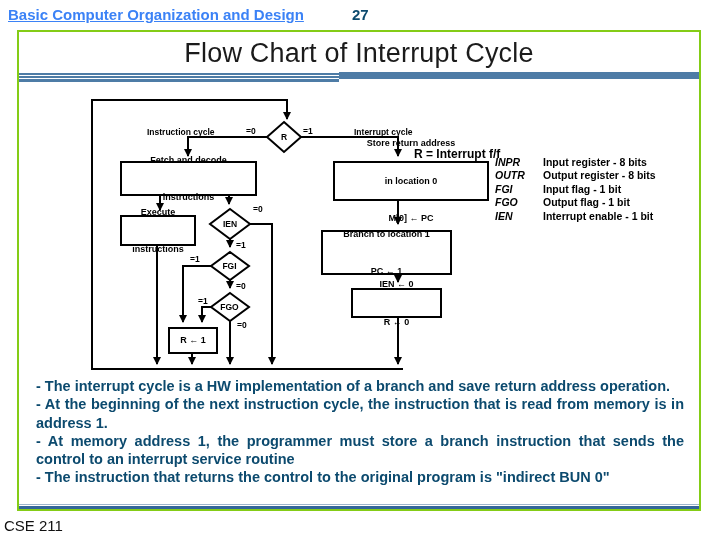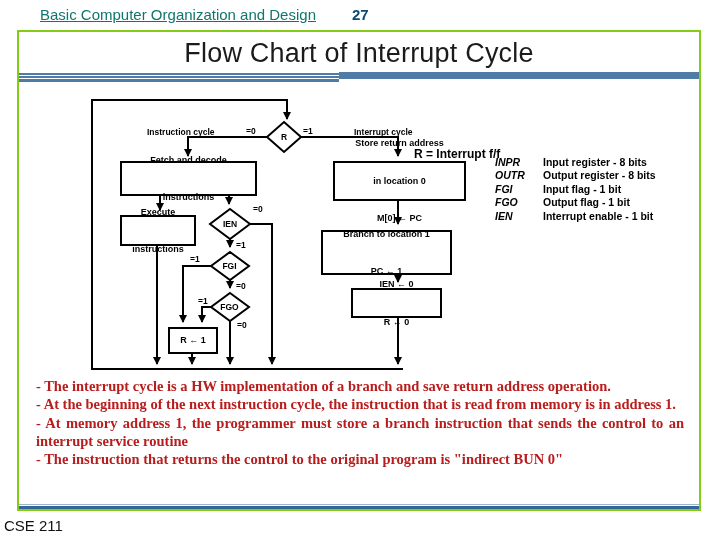--- a/index.html
+++ b/index.html
@@ -1,22 +1,22 @@
 <!DOCTYPE html>
 <html><head>
 <meta charset="utf-8">
 <style>
   html,body{margin:0;padding:0;}
   body{
     width:720px;height:540px;position:relative;background:#ffffff;
     font-family:"Liberation Sans", sans-serif;color:#000;overflow:hidden;
   }
   
-  .hdr-course{position:absolute;left:8px;top:6px;font-size:15px;font-weight:normal;
-    color:#0f766e;text-decoration:underline;margin-left:32px;}
+  .hdr-course{position:absolute;left:8px;top:6px;font-size:15px;font-weight:bold;
+    color:#3b82f6;text-decoration:underline;}
   .hdr-page{position:absolute;left:352px;top:6px;font-size:15px;font-weight:bold;color:#0c4a6e;}
   
   .frame{position:absolute;left:17px;top:30px;width:684px;height:481px;
     border:2px solid #84cc16;box-sizing:border-box;background:#fff;}
   .slide-title{position:absolute;left:0;right:0;top:6px;text-align:center;
     font-size:27px;font-weight:500;color:#1b1b1b;letter-spacing:.2px;}
   .accent{position:absolute;left:0;right:0;top:40px;height:10px;display:flex;}
   .accent .tri{width:47%;height:10px;
     background:linear-gradient(#fff 0 1px,#4e7ca6 1px 3px,#fff 3px 4px,#4e7ca6 4px 6px,#fff 6px 7px,#4e7ca6 7px 10px);}
   .accent .solid{width:53%;height:10px;
@@ -30,21 +30,21 @@
     justify-content:center;text-align:center;font-size:9px;font-weight:bold;line-height:10.5px;gap:27px;}
   .flabel{position:absolute;z-index:3;font-size:8.5px;font-weight:bold;line-height:10px;white-space:nowrap;}
   .dlabel{position:absolute;z-index:4;font-size:8.5px;font-weight:bold;text-align:center;}
   .fnote{position:absolute;z-index:3;font-size:12px;font-weight:bold;white-space:nowrap;margin-top:48px;}
   
   .legend{position:absolute;left:495px;top:156px;z-index:3;font-size:10.5px;font-weight:bold;line-height:13.4px;}
   .legend .row{display:flex;}
   .legend .abbr{width:48px;font-style:italic;}
   
   .notes{position:absolute;left:36px;top:377px;width:648px;z-index:3;
-    font-size:14.5px;font-weight:bold;line-height:18.3px;text-align:justify;color:#b91c1c;font-family:Liberation Serif, serif;}
+    font-size:14.5px;font-weight:bold;line-height:18.3px;text-align:justify;color:#0c4a6e;}
   .notes p{margin:0;}
   .footer{position:absolute;left:4px;top:517px;font-size:15px;font-weight:normal;color:#111;}
 </style>
 </head>
 <body>
 
 <div class="hdr-course">Basic Computer Organization and Design</div>
 <div class="hdr-page">27</div>
 
 <div class="frame">
@@ -117,21 +117,21 @@
 <div class="flabel" style="left:236px;top:240px;">=1</div>
 <div class="flabel" style="left:190px;top:254px;">=1</div>
 <div class="flabel" style="left:236px;top:281px;">=0</div>
 <div class="flabel" style="left:198px;top:296px;">=1</div>
 <div class="flabel" style="left:237px;top:320px;">=0</div>
 
 <div class="fbox" style="left:120px;top:161px;width:137px;height:35px;">
   <div>Fetch and decode</div>
   <div>instructions</div>
 </div>
-<div class="fbox" style="left:333px;top:161px;width:133px;height:40px;">
+<div class="fbox" style="left:333px;top:161px;width:156px;height:40px;">
   <div>Store return address</div>
   <div>in location 0</div>
   <div>M[0] ← PC</div>
 </div>
 <div class="fbox" style="left:120px;top:215px;width:76px;height:31px;">
   <div>Execute</div>
   <div>instructions</div>
 </div>
 <div class="fbox" style="left:321px;top:230px;width:131px;height:45px;">
   <div>Branch to location 1</div>

